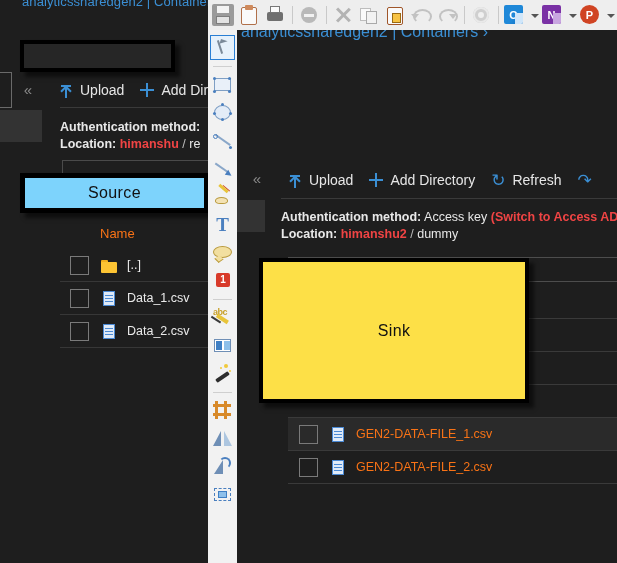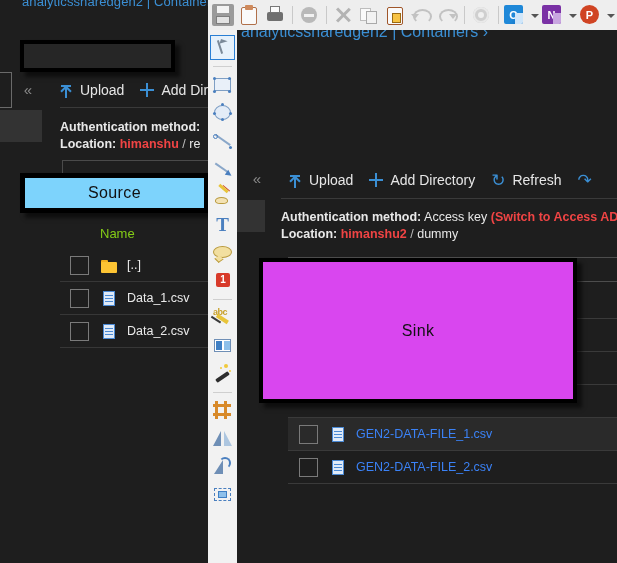--- a/index.html
+++ b/index.html
@@ -46,21 +46,21 @@
   #left-rule{position:absolute;left:60px;top:107px;width:148px;height:1px;background:#3a3a3a;}
   #left-auth{position:absolute;left:60px;top:120px;font-size:12.5px;color:#e8e8e8;white-space:nowrap;}
   #left-loc{position:absolute;left:60px;top:137px;font-size:12.5px;color:#e8e8e8;white-space:nowrap;}
   .lbl-b{font-weight:bold;}
   .lnk{color:#ef4444;font-weight:bold;}
   .slash{color:#bdbdbd;}
   #left-search{
     position:absolute;left:62px;top:160px;width:146px;height:22px;
     border:1px solid #4a4a4a;background:#1e1e1e;
   }
-  #left-namehdr{position:absolute;left:100px;top:226px;font-size:13px;color:#84cc16;}
+  #left-namehdr{position:absolute;left:100px;top:226px;font-size:13px;color:#f97316;}
   #left-rows{position:absolute;left:60px;top:249px;width:148px;}
   .lrow{position:relative;height:32px;border-bottom:1px solid #373737;display:flex;align-items:center;}
   .lcb{width:17px;height:17px;border:1px solid #7a7a7a;background:transparent;margin-left:10px;flex:none;}
   .ico{width:17px;height:17px;margin-left:12px;flex:none;position:relative;}
   .lname{margin-left:9px;font-size:12.5px;color:#eaeaea;white-space:nowrap;}
   
   .ico-folder:before{content:"";position:absolute;left:0;top:3px;width:7px;height:3px;background:#f2b01e;border-radius:1px 1px 0 0;}
   .ico-folder:after{content:"";position:absolute;left:0;top:5px;width:16px;height:11px;background:#fdc433;border-radius:1px;}
   
   .ico-doc:before{content:"";position:absolute;left:2px;top:1px;width:12px;height:15px;background:#dfeaf8;border:1px solid #4a89d4;box-sizing:border-box;}
@@ -222,26 +222,26 @@
   #rb-search{
     position:absolute;left:51px;top:227px;width:336px;height:23px;
     border:1px solid #4d4d4d;background:#1e1e1e;display:flex;align-items:center;
   }
   #rb-search span{padding-left:8px;font-size:12.5px;color:#9d9d9d;}
   #rb-rows{position:absolute;left:51px;top:256px;width:340px;}
   .rrow{position:relative;height:32px;border-bottom:1px solid #3a3a3a;display:flex;align-items:center;background:#1e1e1e;}
   .rrow.alt{background:#2a2a2a;}
   .rrow.blank{border-bottom:1px solid #3a3a3a;}
   .rcb{width:17px;height:17px;border:1px solid #7a7a7a;margin-left:11px;flex:none;}
-  .rname{margin-left:9px;font-size:12.5px;color:#3b82f6;white-space:nowrap;}
+  .rname{margin-left:9px;font-size:12.5px;color:#f97316;white-space:nowrap;}
 
   
   #callout-sink{
-    position:absolute;left:259px;top:258px;width:318px;height:145px;
-    background:#d946ef;border:4px solid #000;box-sizing:border-box;
+    position:absolute;left:259px;top:258px;width:270px;height:145px;
+    background:#fde047;border:4px solid #000;box-sizing:border-box;
     display:flex;align-items:center;justify-content:center;z-index:40;
   }
   #callout-sink span{font-size:16px;color:#111;letter-spacing:.4px;}
 </style>
 </head>
 <body>
 
 <div id="left-pane">
 
   <div id="left-breadcrumb">

